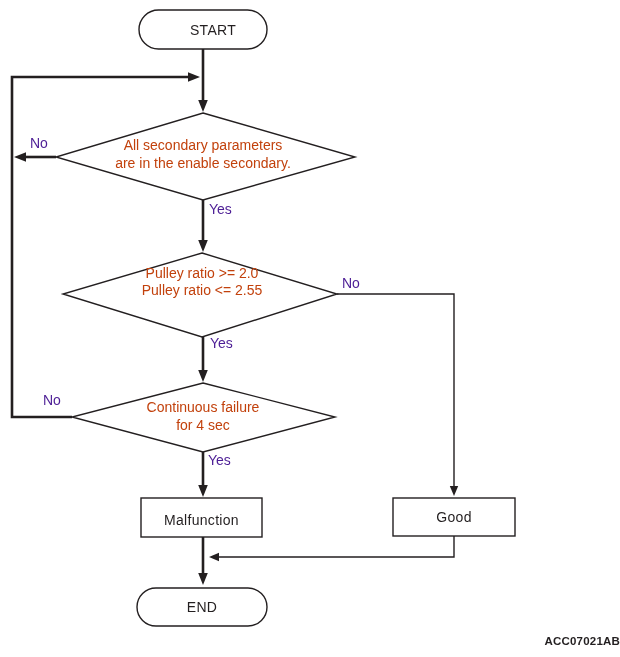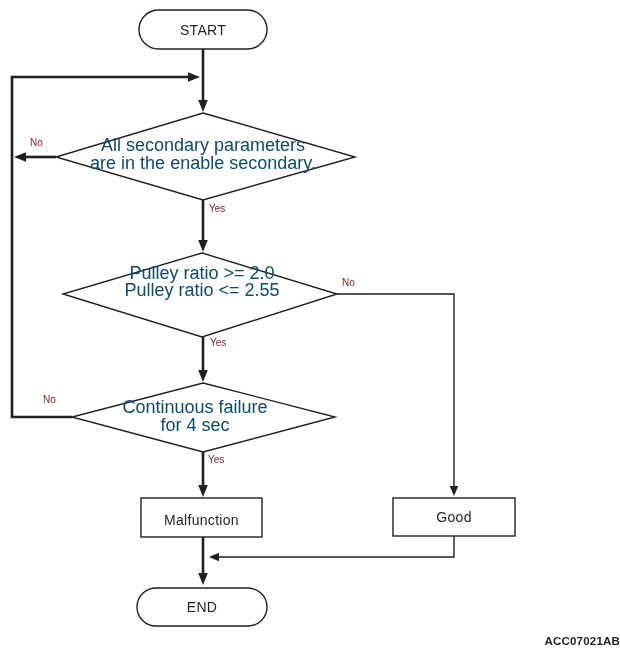--- a/index.html
+++ b/index.html
@@ -16,43 +16,43 @@
     color: #231f20;
     overflow: hidden;
   }
   svg.wires {
     position: absolute;
     left: 0;
     top: 0;
   }
   .lbl {
     position: absolute;
-    font-size: 10px;
+    font-size: 14px;
     line-height: 16px;
-    color: #7f1d1d;
+    color: #4c1d95;
     white-space: nowrap;
   }
   .node-label {
     position: absolute;
     display: flex;
     align-items: center;
     justify-content: center;
     font-size: 14px;
     color: #231f20;
     letter-spacing: 0.3px;
   }
   .diamond-text {
     position: absolute;
     text-align: center;
-    font-size: 18px;
-    color: #0c4a6e;
+    font-size: 14px;
+    color: #c2410c;
   }
   .d1-text { left: 53px;  top: 137px; width: 300px; line-height: 17.5px; }
   .d2-text { left: 63px;  top: 265px; width: 278px; line-height: 16.5px; }
-  .d3-text { left: 64px;  top: 399px; width: 262px; line-height: 17.5px; }
+  .d3-text { left: 72px;  top: 399px; width: 262px; line-height: 17.5px; }
   .shift-left { position: relative; left: -19px; }
   .fig-code {
     position: absolute;
     right: 0;
     top: 635px;
     font-size: 11.5px;
     font-weight: bold;
     letter-spacing: 0.2px;
     color: #231f20;
   }
@@ -95,21 +95,21 @@
       <path d="M14 157 L26 152.2 L26 161.8 Z"></path>
       <path d="M203 252 L198.2 240 L207.8 240 Z"></path>
       <path d="M203 382 L198.2 370 L207.8 370 Z"></path>
       <path d="M203 497 L198.2 485 L207.8 485 Z"></path>
       <path d="M203 585 L198.2 573 L207.8 573 Z"></path>
       <path d="M454 496 L449.8 486 L458.2 486 Z"></path>
       <path d="M209 557 L219 552.8 L219 561.2 Z"></path>
     </g>
   </svg>
 
-  <div class="node-label" style="left:139px; top:10px; width:128px; height:39px;">START</div>
+  <div class="node-label" style="left:149px; top:10px; width:128px; height:39px;">START</div>
 
   <div class="diamond-text d1-text">
     <div>All secondary parameters</div>
     <div>are in the enable secondary.</div>
   </div>
 
   <div class="diamond-text d2-text">
     <div>Pulley ratio &gt;= 2.0</div>
     <div>Pulley ratio &lt;= 2.55</div>
   </div>

